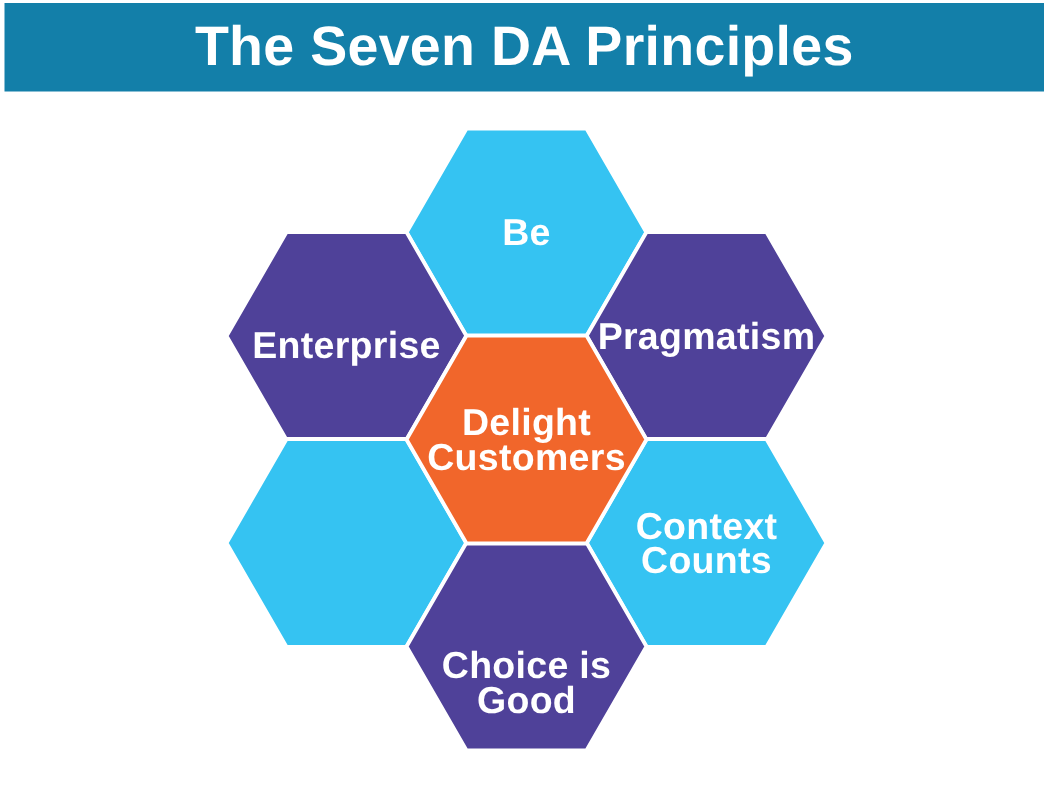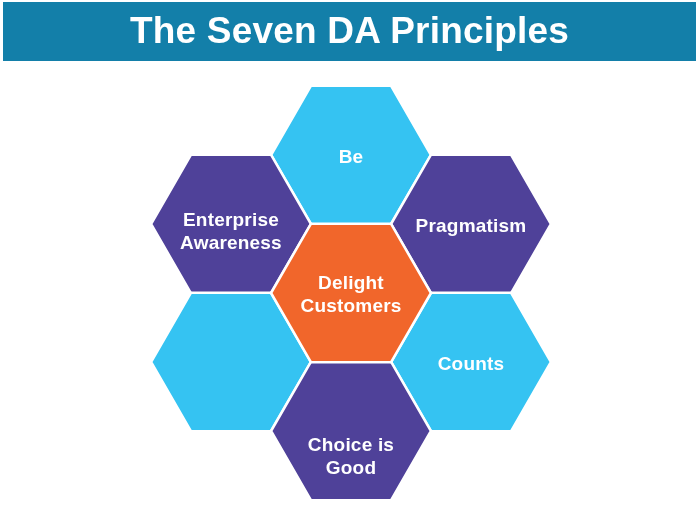--- a/index.html
+++ b/index.html
@@ -38,21 +38,21 @@
     position: absolute;
     left: 0;
     top: 0;
   }
   .hex-label {
     position: absolute;
     transform: translate(-50%, -50%);
     width: 170px;
     text-align: center;
     color: #ffffff;
-    font-size: 19px;
+    font-size: 25px;
     font-weight: 600;
     line-height: 23px;
     letter-spacing: 0.2px;
     pointer-events: none;
   }
   .hex-label span { display: block; }
   .hex-label span:empty { display: none; }
 </style>
 </head>
 <body>
@@ -74,35 +74,35 @@
       <polygon points="271,293 311,223.7 391,223.7 431,293 391,362.3 311,362.3" fill="#f1662b"></polygon>
     </g>
   </svg>
 
   <div class="hex-label" style="left:351px; top:156px;">
     <span>Be</span>
   </div>
 
   <div class="hex-label" style="left:231px; top:231px;">
     <span>Enterprise</span>
-    <span>Awareness</span>
   </div>
 
   <div class="hex-label" style="left:471px; top:225px;">
     <span>Pragmatism</span>
 
   </div>
 
   <div class="hex-label" style="left:351px; top:294px;">
     <span>Delight</span>
     <span>Customers</span>
   </div>
 
 
   <div class="hex-label" style="left:471px; top:363px;">
+    <span>Context</span>
     <span>Counts</span>
   </div>
 
   <div class="hex-label" style="left:351px; top:432px;margin-top:24px;">
     <span>Choice is</span>
     <span>Good</span>
   </div>
 
 </div>
 

